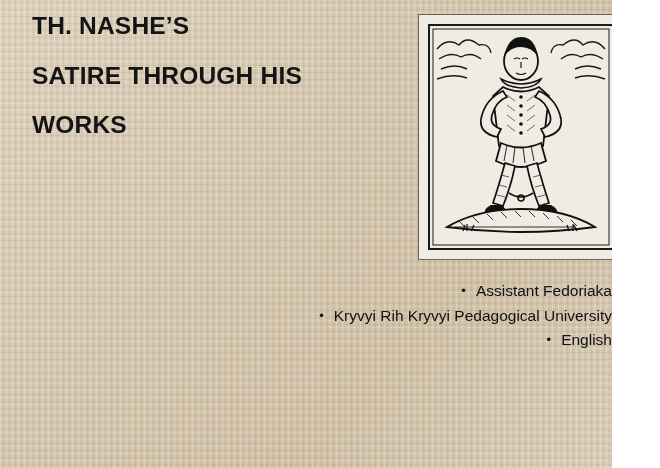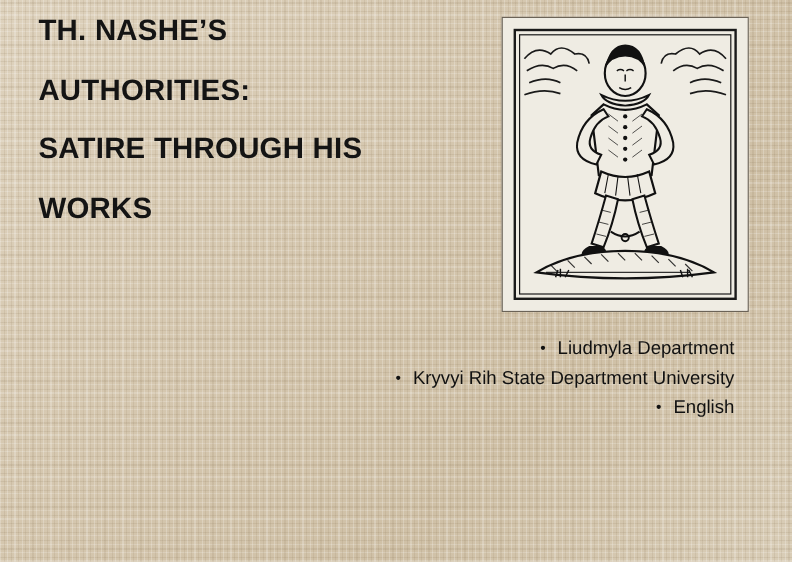--- a/index.html
+++ b/index.html
@@ -8,21 +8,21 @@
   }
   body {
     width: 660px;
     height: 468px;
     overflow: hidden;
     font-family: "Liberation Sans", sans-serif;
   }
 
   #slide {
     position: relative;
-    width: 660px;
+    width: 612px;
     height: 468px;
     box-sizing: border-box;
     background-color: #d8cbb4;
     background-image:
       repeating-linear-gradient(90deg, rgba(255,255,255,0.22) 0px, rgba(255,255,255,0.22) 1px, rgba(0,0,0,0.0) 1px, rgba(0,0,0,0.0) 3px, rgba(120,95,60,0.10) 3px, rgba(120,95,60,0.10) 4px, rgba(0,0,0,0.0) 4px, rgba(0,0,0,0.0) 6px),
       repeating-linear-gradient(0deg, rgba(255,255,255,0.18) 0px, rgba(255,255,255,0.18) 1px, rgba(0,0,0,0.0) 1px, rgba(0,0,0,0.0) 3px, rgba(110,88,55,0.10) 3px, rgba(110,88,55,0.10) 4px, rgba(0,0,0,0.0) 4px, rgba(0,0,0,0.0) 7px),
       linear-gradient(135deg, #ded2bd 0%, #d5c7af 40%, #cfc0a6 70%, #d9cdb7 100%);
     overflow: hidden;
   }
 
@@ -80,21 +80,20 @@
   }
   .credit-line:last-child { margin-bottom: 0; }
 </style>
 </head>
 <body>
 
 <div id="slide">
 
   <div id="title-block">
     <div class="title-line">TH. NASHE’S</div>
-    <div class="title-line">AUTHORITIES:</div>
     <div class="title-line">SATIRE THROUGH HIS</div>
     <div class="title-line">WORKS</div>
   </div>
 
   <div id="woodcut">
     <svg width="204" height="244" viewBox="0 0 204 244" xmlns="http://www.w3.org/2000/svg">
       <rect x="0" y="0" width="204" height="244" fill="#efece3"></rect>
 
       <rect x="10" y="10" width="184" height="224" fill="none" stroke="#1a1a1a" stroke-width="2"></rect>
       <rect x="14" y="14" width="176" height="216" fill="none" stroke="#1a1a1a" stroke-width="1"></rect>
@@ -172,18 +171,18 @@
       </g>
 
       <g stroke="#111" stroke-width="1.2" fill="none">
         <path d="M44 216 l2 -6 M48 216 l0 -7 M52 216 l3 -6"></path>
         <path d="M150 216 l-2 -6 M154 216 l0 -7 M158 216 l-3 -6"></path>
       </g>
     </svg>
   </div>
 
   <div id="credits">
-    <div class="credit-line"><span class="bullet">•</span><span>Liudmyla Department</span></div>
-    <div class="credit-line"><span class="bullet">•</span><span>Kryvyi Rih State Department University</span></div>
+    <div class="credit-line"><span class="bullet">•</span><span>Assistant Fedoriaka</span></div>
+    <div class="credit-line"><span class="bullet">•</span><span>Kryvyi Rih Kryvyi Pedagogical University</span></div>
     <div class="credit-line"><span class="bullet">•</span><span>English</span></div>
   </div>
 
 </div>
 
 </body></html>

